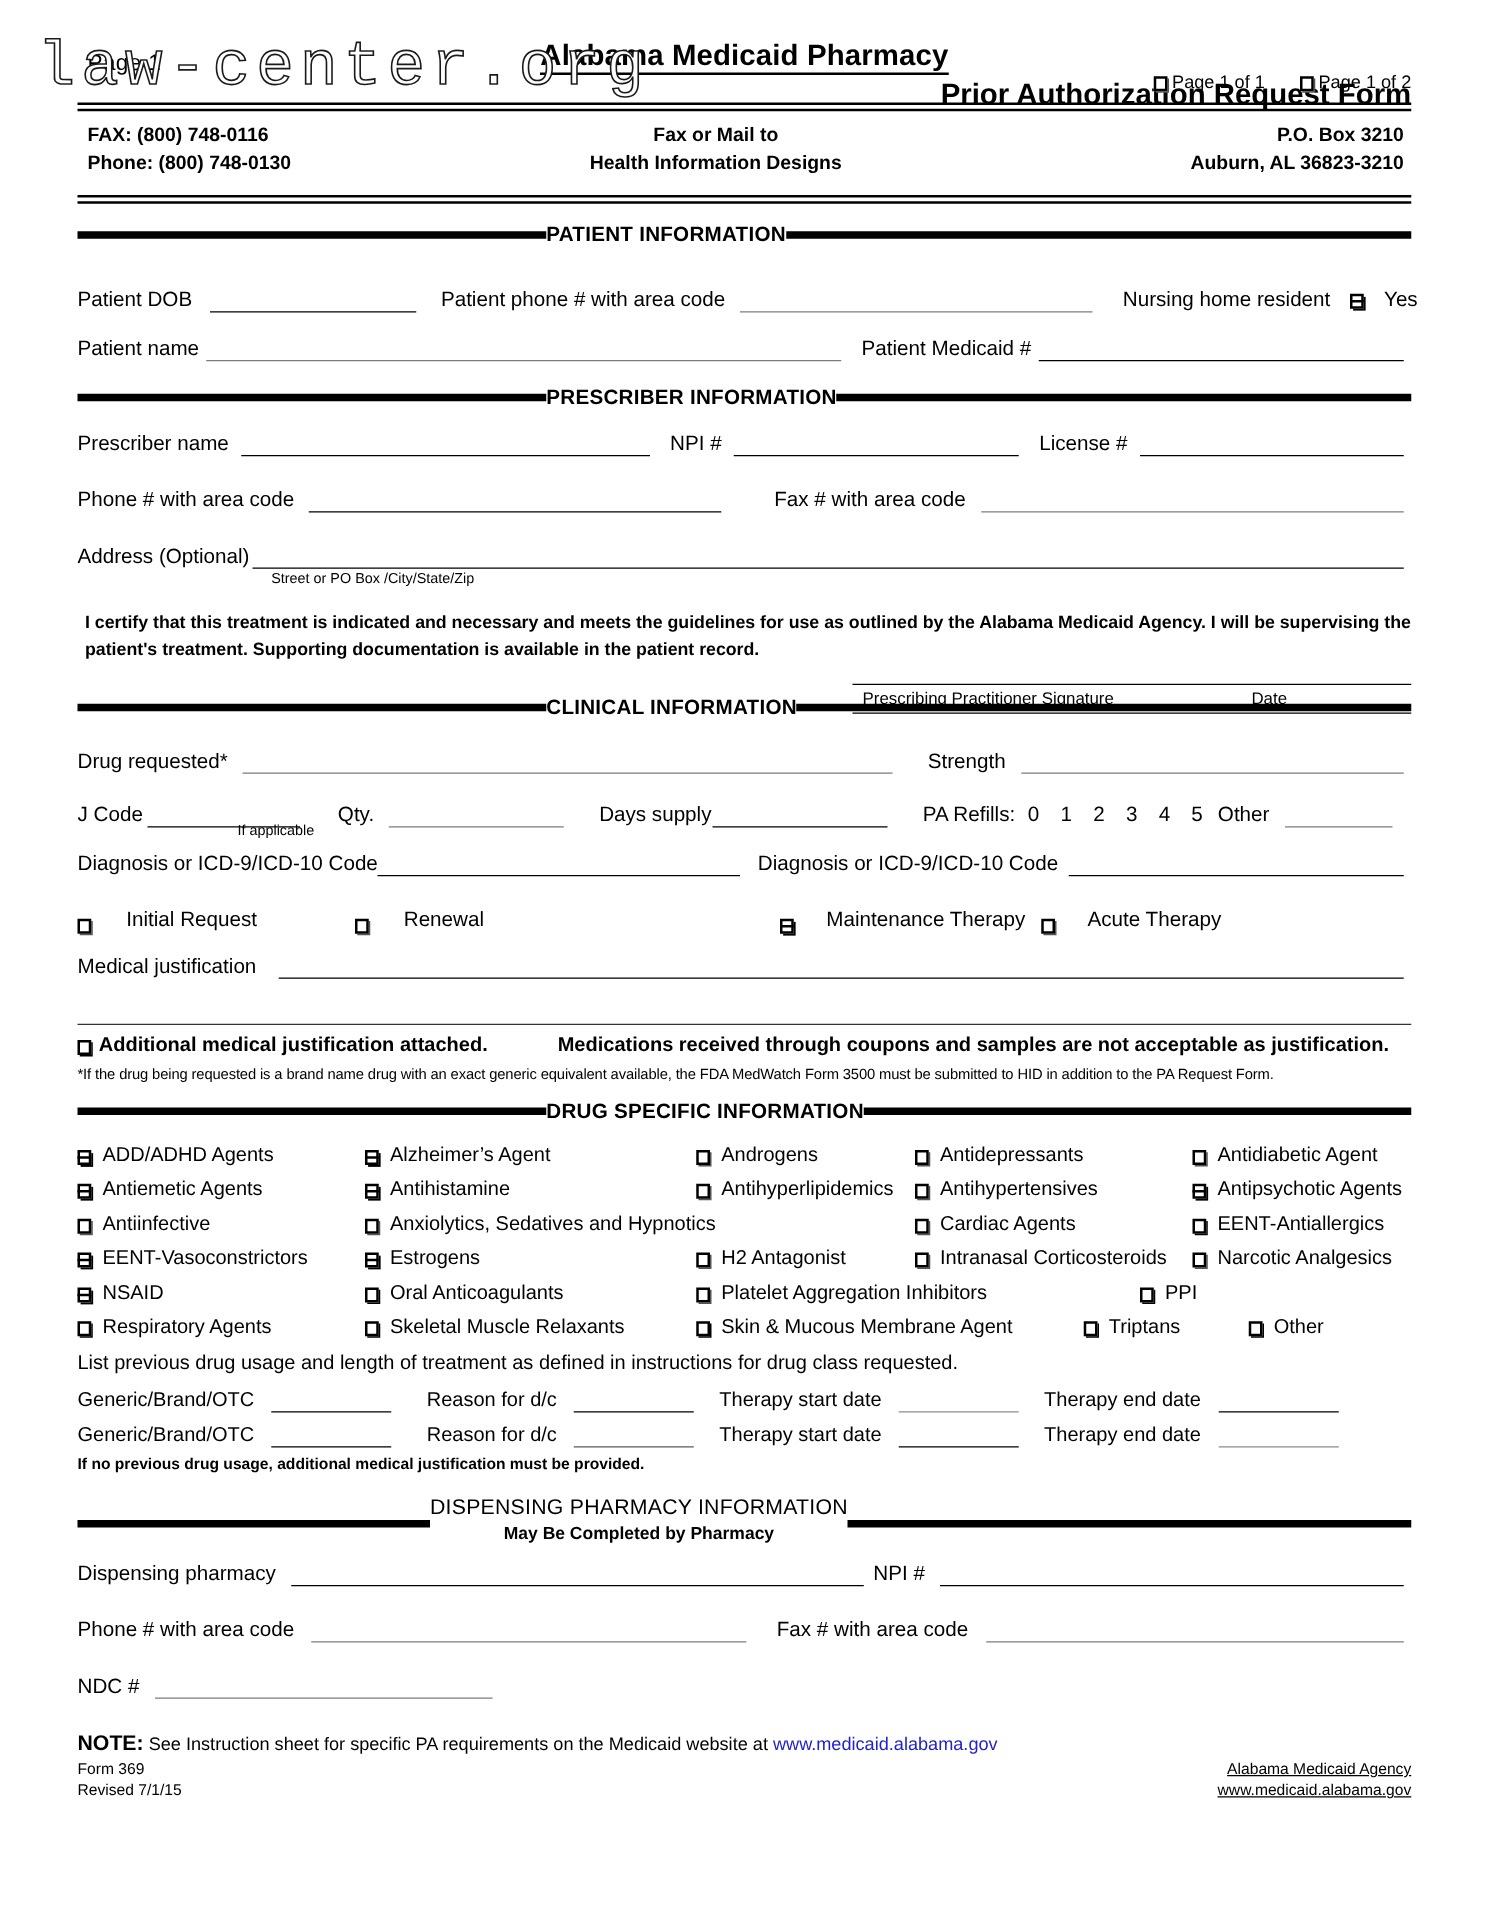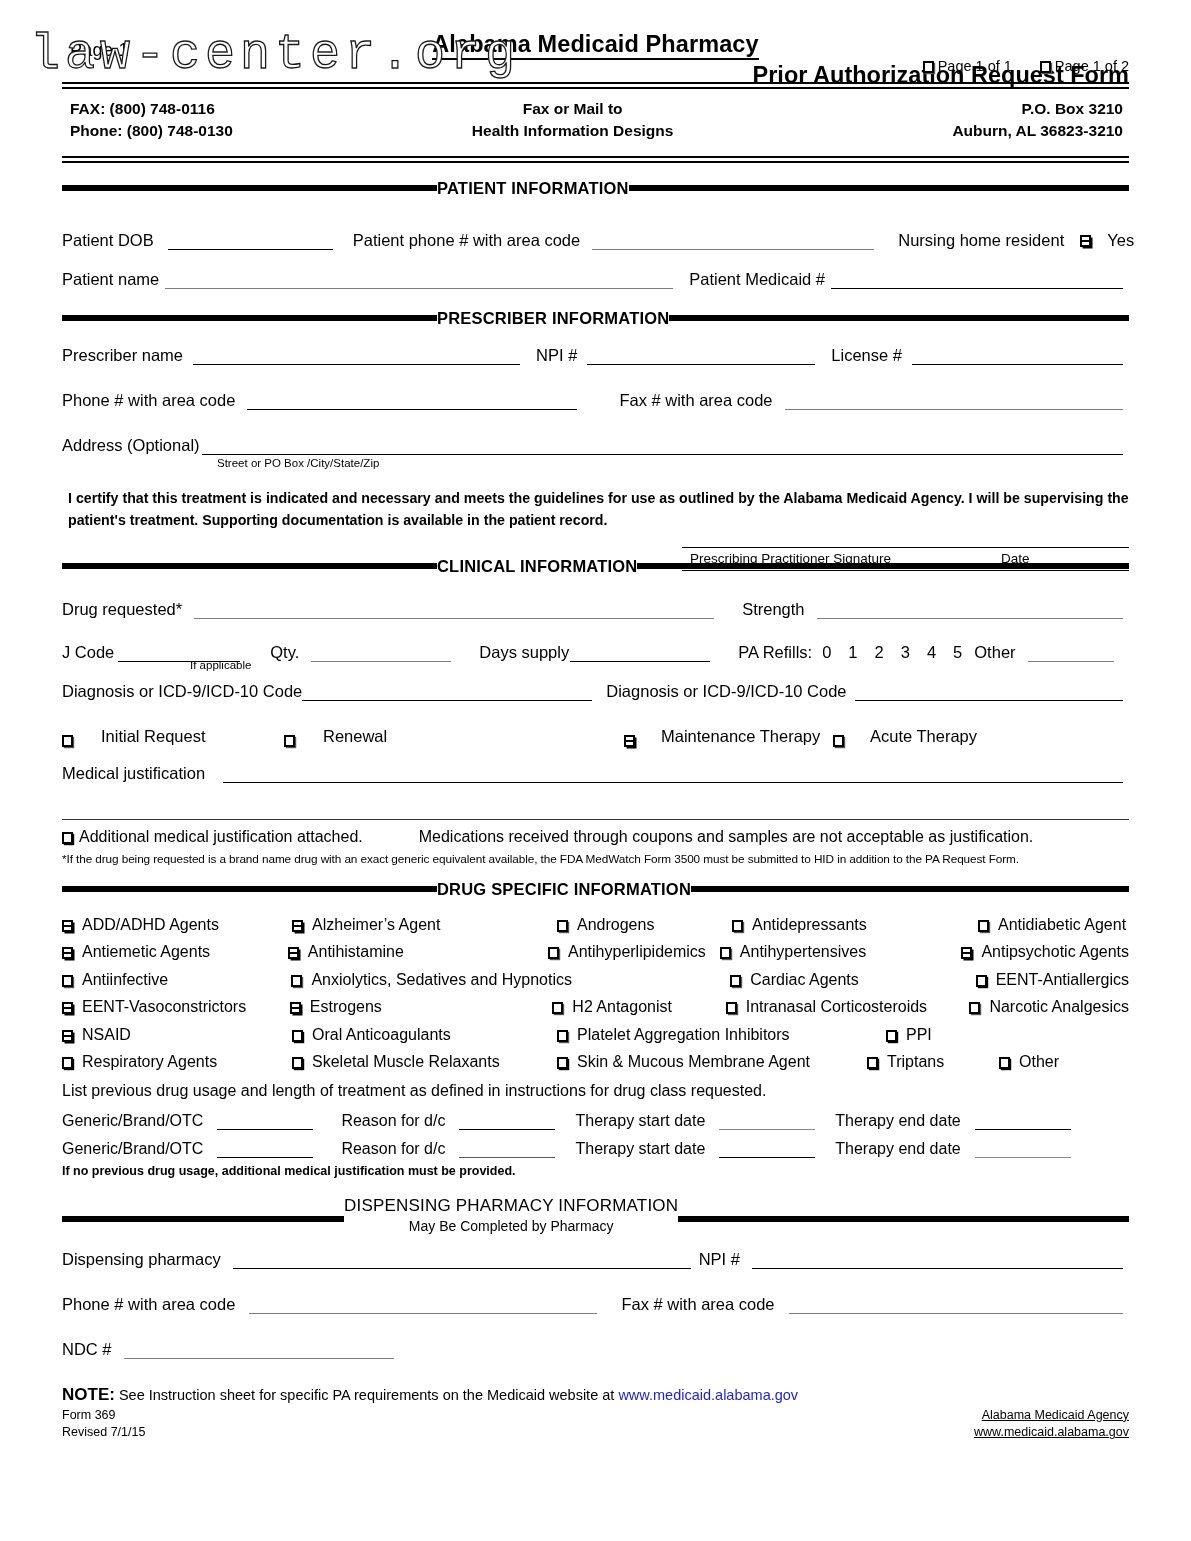--- a/index.html
+++ b/index.html
@@ -229,21 +229,21 @@
 
   .justif-line {
     border-top: 1.4px solid #333;
     margin-top: 36px;
   }
 
   .addl {
     display: flex;
     align-items: center;
     font-size: 16px;
-    font-weight: normal;
+    font-weight: bold;
     margin-top: 8px;
     gap: 6px;
   }
   .addl .gap { width: 44px; }
   .footnote {
     font-size: 11.8px;
     margin-top: 6px;
     letter-spacing: -.1px;
   }
 
@@ -260,24 +260,24 @@
   }
   .dg-item {
     display: flex;
     align-items: center;
     gap: 9px;
     white-space: nowrap;
   }
   .c1 { width: 230px; }
   .c2 { width: 265px; }
   .c3 { width: 175px; }
-  .c4 { width: 246px; }
+  .c4 { width: 222px; }
   .c5 { width: auto; }
   .c2w { width: 440px; }
-  .c3w { width: 329px; }
+  .c3w { width: 355px; }
   .c34 { width: 310px; }
 
   .listnote {
     font-size: 16px;
     margin-top: 6px;
   }
   .prevrow {
     display: flex;
     align-items: flex-end;
     font-size: 16px;
@@ -296,21 +296,21 @@
     font-size: 12.5px;
     font-weight: bold;
     margin-top: 6px;
   }
 
   
   .sect.disp { margin-top: 18px; align-items: flex-start; }
   .sect.disp .bar { margin-top: 20px; }
   .sect.disp .ttlwrap { text-align: center; }
   .sect.disp .stitle { font-weight: normal; font-size: 17px; }
-  .sect.disp .subcap { font-weight: normal; margin-top: 2px; }
+  .sect.disp .subcap { font-weight: bold; margin-top: 2px; }
 
   
   .note {
     margin-top: 26px;
     font-size: 14.5px;
   }
   .note b { font-size: 17px; }
   .note .link { color: #2222cc; }
   .footer {
     display: flex;

